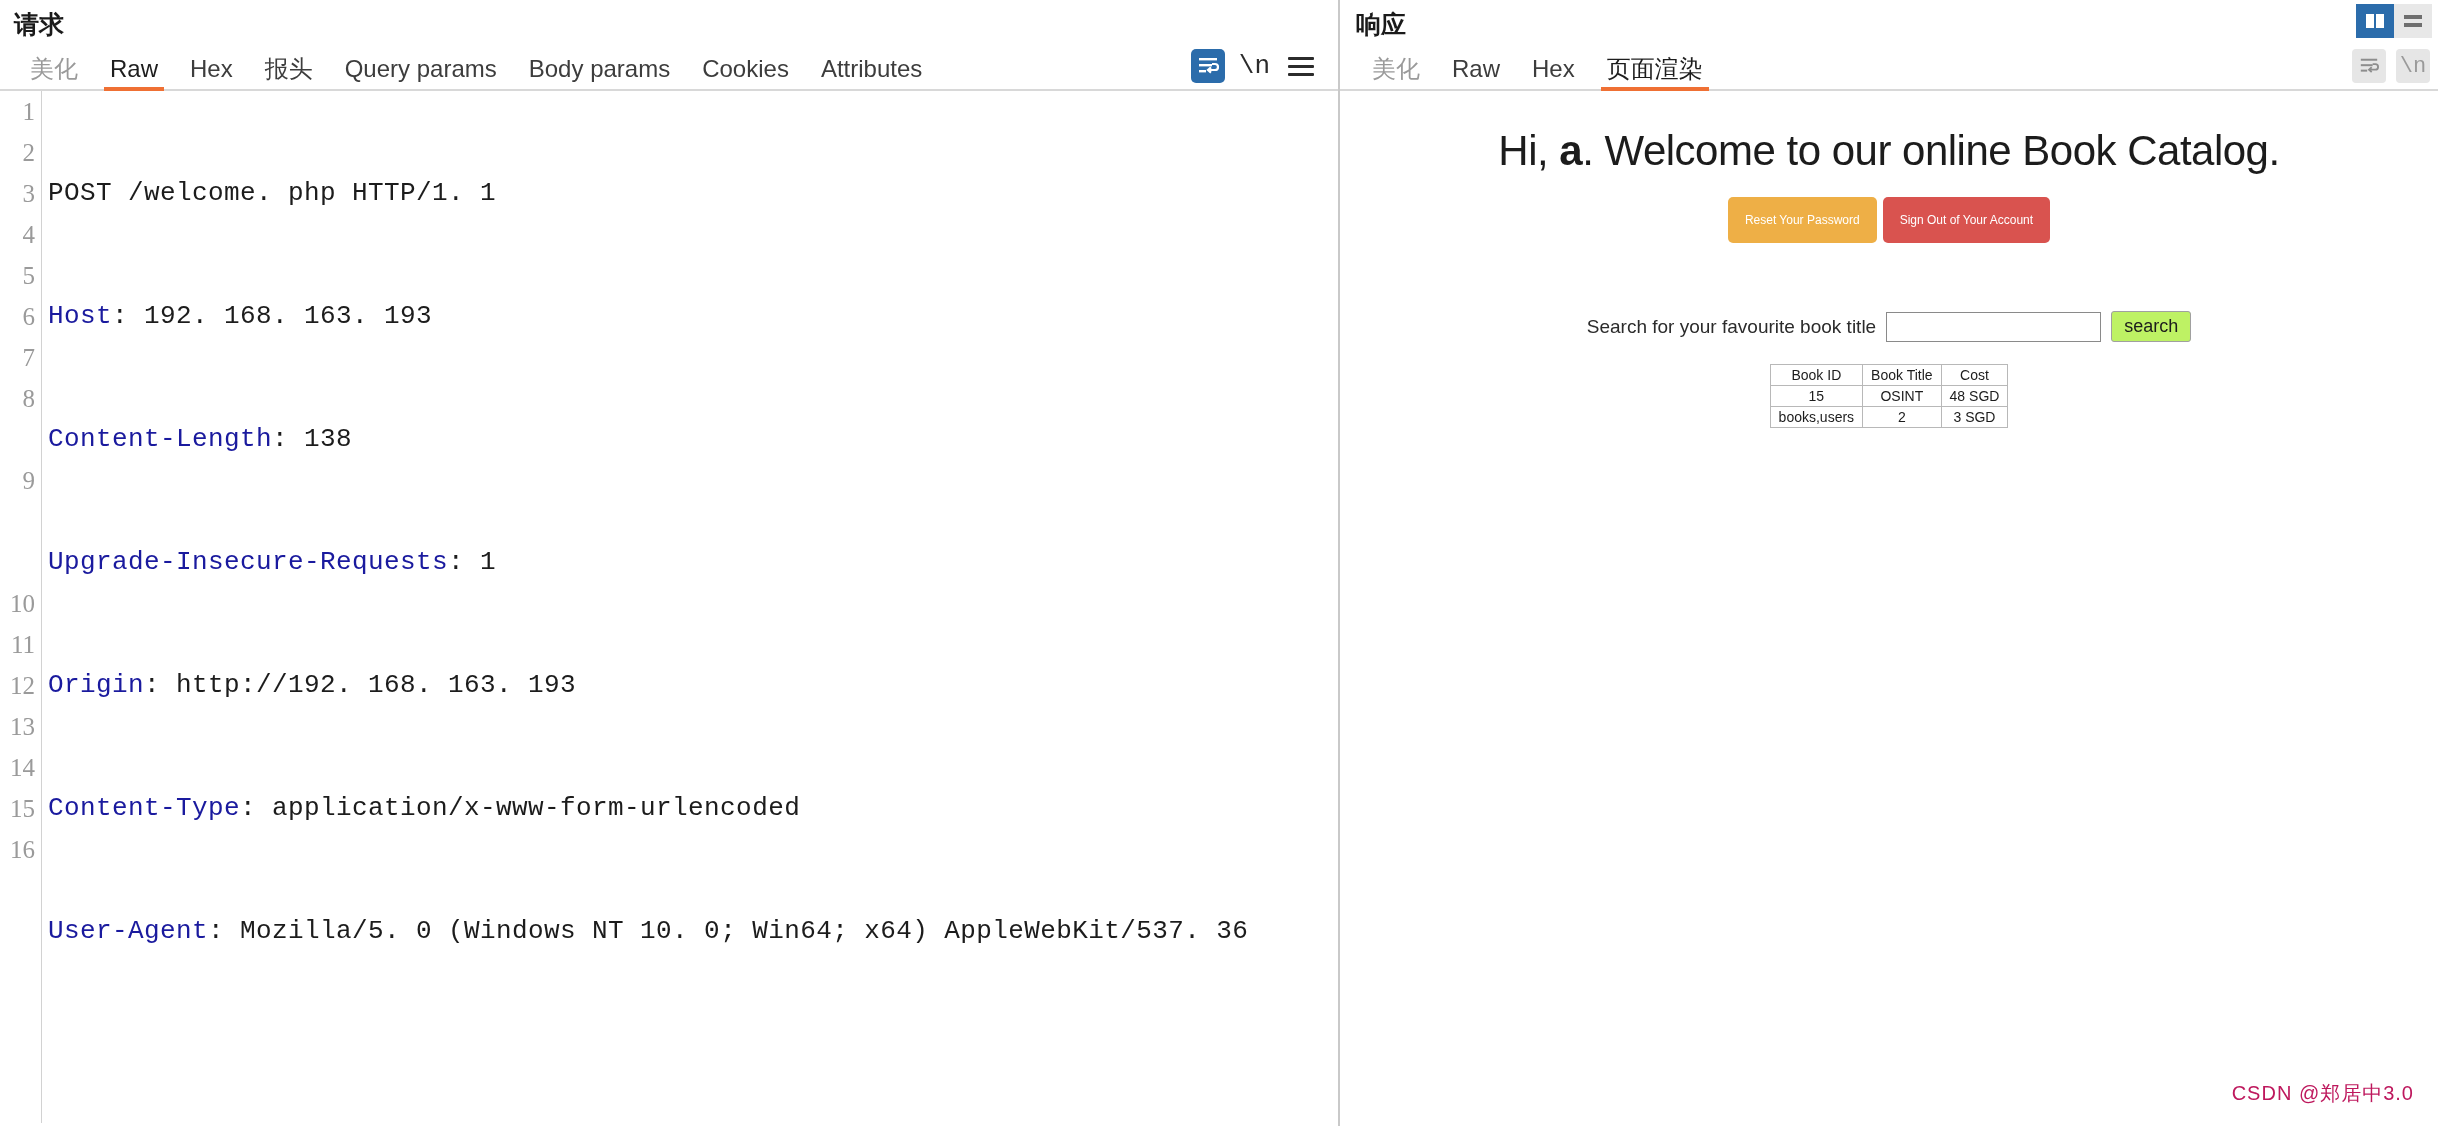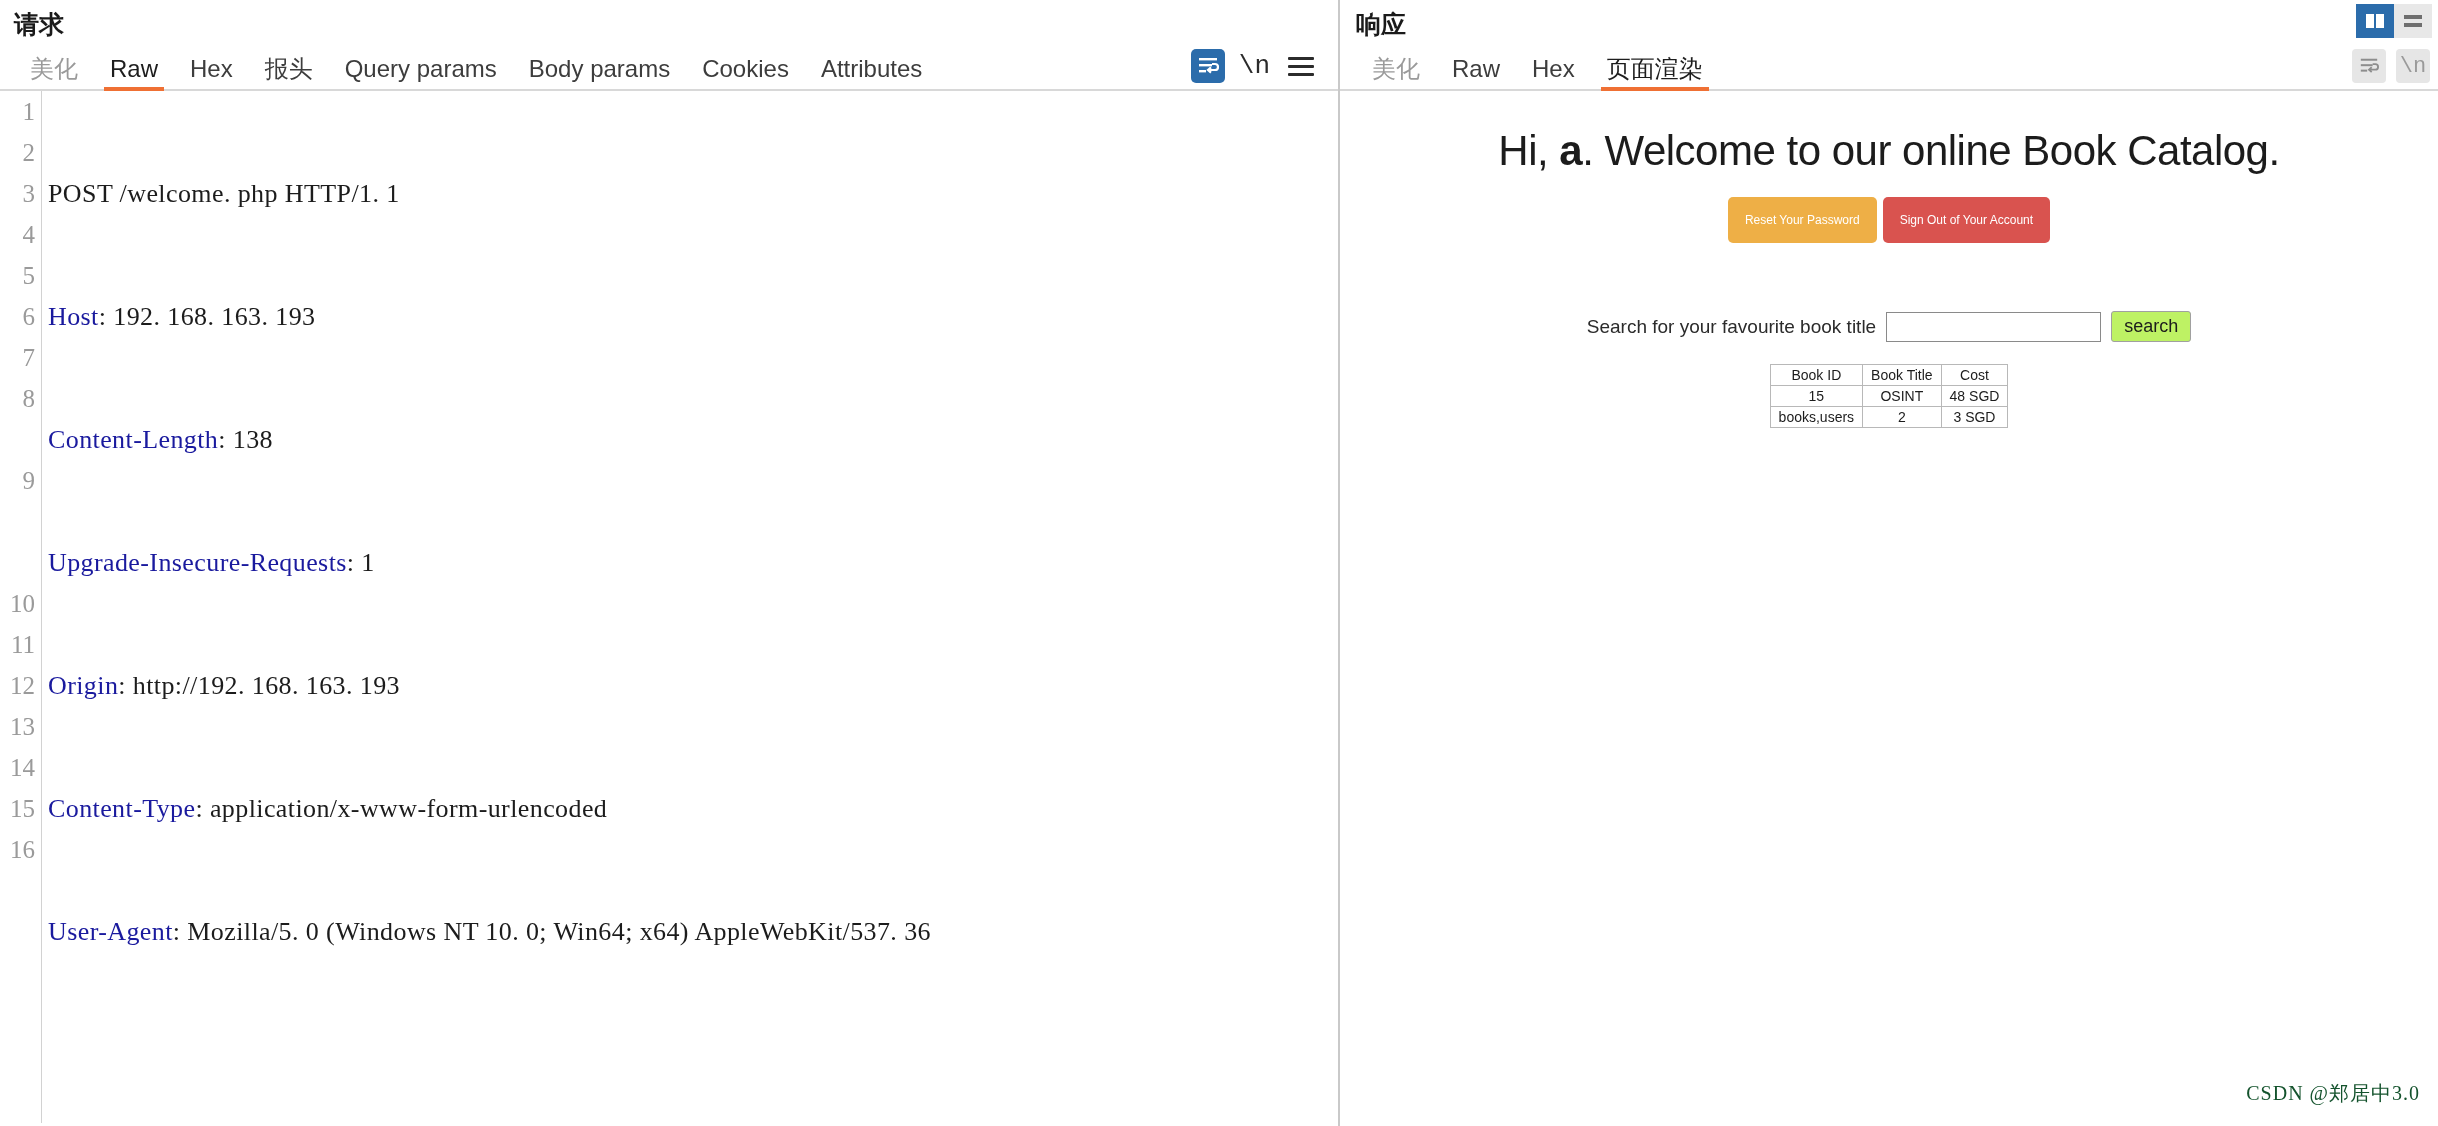--- a/index.html
+++ b/index.html
@@ -76,21 +76,21 @@
     border-right:1px solid #d2d2d2;
     color:#9a9a9a;font-size:25px;line-height:41px;
     font-family:"Liberation Serif",serif;
     user-select:none;
   }
   .gutter div{height:41px;}
   .code{
     flex:1;padding-left:6px;box-sizing:border-box;
     font-size:26px;line-height:41px;
     color:#1c1c1c;white-space:pre;
-    font-family:Liberation Serif, serif;
+    font-family:Liberation Mono, monospace;
     letter-spacing:0.4px;
   }
   .code div{height:41px;}
   .k{color:#1a1a9e;}
   .v{color:#1c1c1c;}
 
   
   .r-title{
     font-size:25px;font-weight:bold;color:#1a1a1a;
     padding:8px 0 0 16px;
@@ -145,23 +145,23 @@
     margin:22px auto 0 auto;border-collapse:collapse;
     border:1px solid #b8b8b8;
   }
   .restable td,.restable th{
     border:1px solid #b8b8b8;
     font-size:14px;color:#1c1c1c;font-weight:400;
     padding:2px 8px;text-align:center;white-space:nowrap;
   }
 
   .watermark{
-    position:absolute;right:18px;bottom:16px;
-    font-size:20px;color:#14532d;letter-spacing:1px;
-    font-family:Liberation Serif, serif;
+    position:absolute;right:24px;bottom:16px;
+    font-size:20px;color:#be185d;letter-spacing:1px;
+    font-family:Liberation Sans, sans-serif;
   }
 </style>
 </head>
 <body>
 
 <div class="app">
 
   <div class="pane-left">
 
     <div class="pane-title">请求</div>

